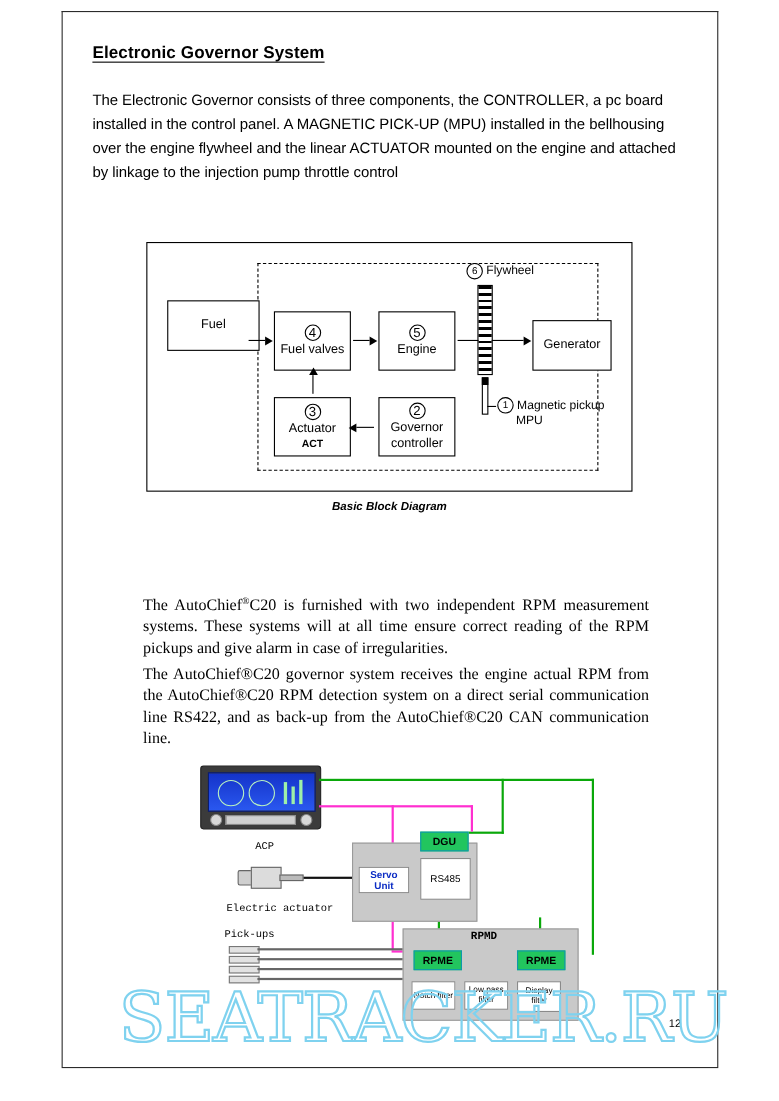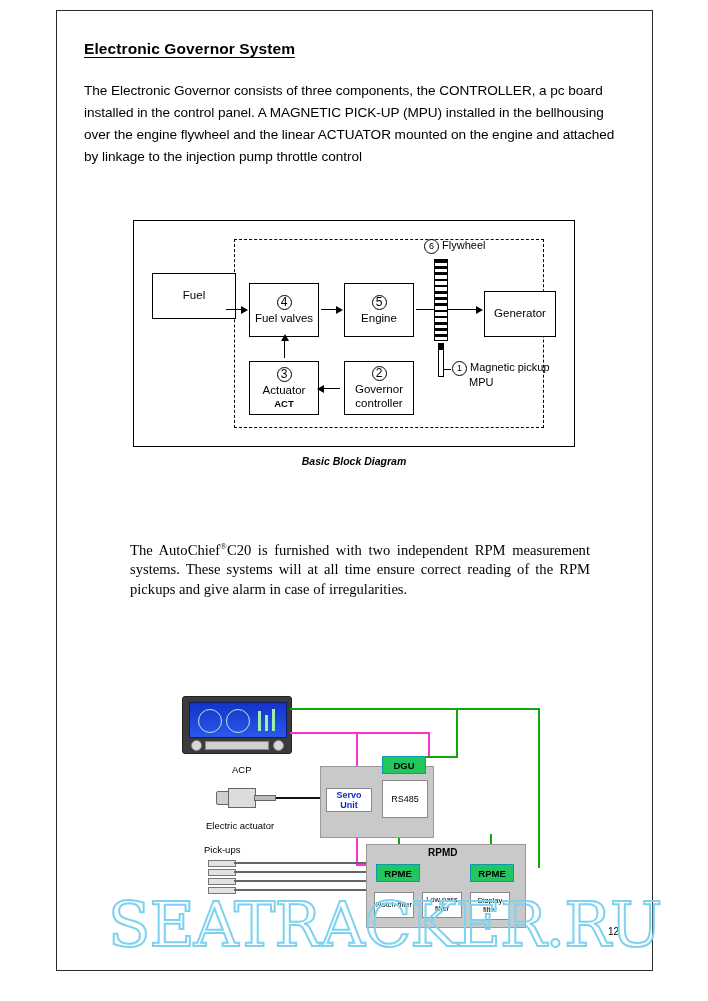--- a/index.html
+++ b/index.html
@@ -350,20 +350,21 @@
   .servo { left: 156px; top: 96px; width: 46px; height: 24px; color:#0b2cc4; font-weight:bold; font-size:9px;}
   .rs485 { left: 212px; top: 88px; width: 46px; height: 38px; font-size: 9px; }
   .f1 { left: 204px; top: 200px; width: 40px; height: 26px; }
   .f2 { left: 252px; top: 200px; width: 40px; height: 26px; }
   .f3 { left: 300px; top: 200px; width: 40px; height: 28px; }
 
   .sys-lbl {
     position: absolute;
     font-size: 9.5px;
     color: #000;
+    font-family: Liberation Mono, monospace;
   }
   .lbl-acp { left: 62px; top: 72px; }
   .lbl-ea { left: 36px; top: 128px; }
   .lbl-pickups { left: 22px; top: 152px; margin-left: 12px; }
   .lbl-rpmd { left: 258px; top: 155px; font-weight: bold; font-size: 10px; }
 
   .actuator-ico {
     position: absolute;
     left: 42px; top: 92px;
     width: 64px; height: 26px;
@@ -509,20 +510,21 @@
     </div>
   </div>
 
   <div class="caption">Basic Block Diagram</div>
 
 
   <div class="serif-block serif-1">
     <span>The AutoChief</span><sup class="reg">®</sup><span>C20 is furnished with two independent RPM measurement systems. These systems will at all time ensure correct reading of the RPM pickups and give alarm in case of irregularities.</span>
   </div>
 
+  <div class="serif-block serif-2">The AutoChief®C20 governor system receives the engine actual RPM from the AutoChief®C20 RPM detection system on a direct serial communication line RS422, and as back-up from the AutoChief®C20 CAN communication line.</div>
 
   <div class="sys">
 
     <div class="panel">
       <div class="screen">
         <div class="gauge" style="left:8px; top:6px;"></div>
         <div class="gauge" style="left:36px; top:6px;"></div>
         <div class="gbar" style="left:68px; top:8px; height:20px;"></div>
         <div class="gbar" style="left:75px; top:12px; height:16px;"></div>
         <div class="gbar" style="left:82px; top:6px; height:22px;"></div>

